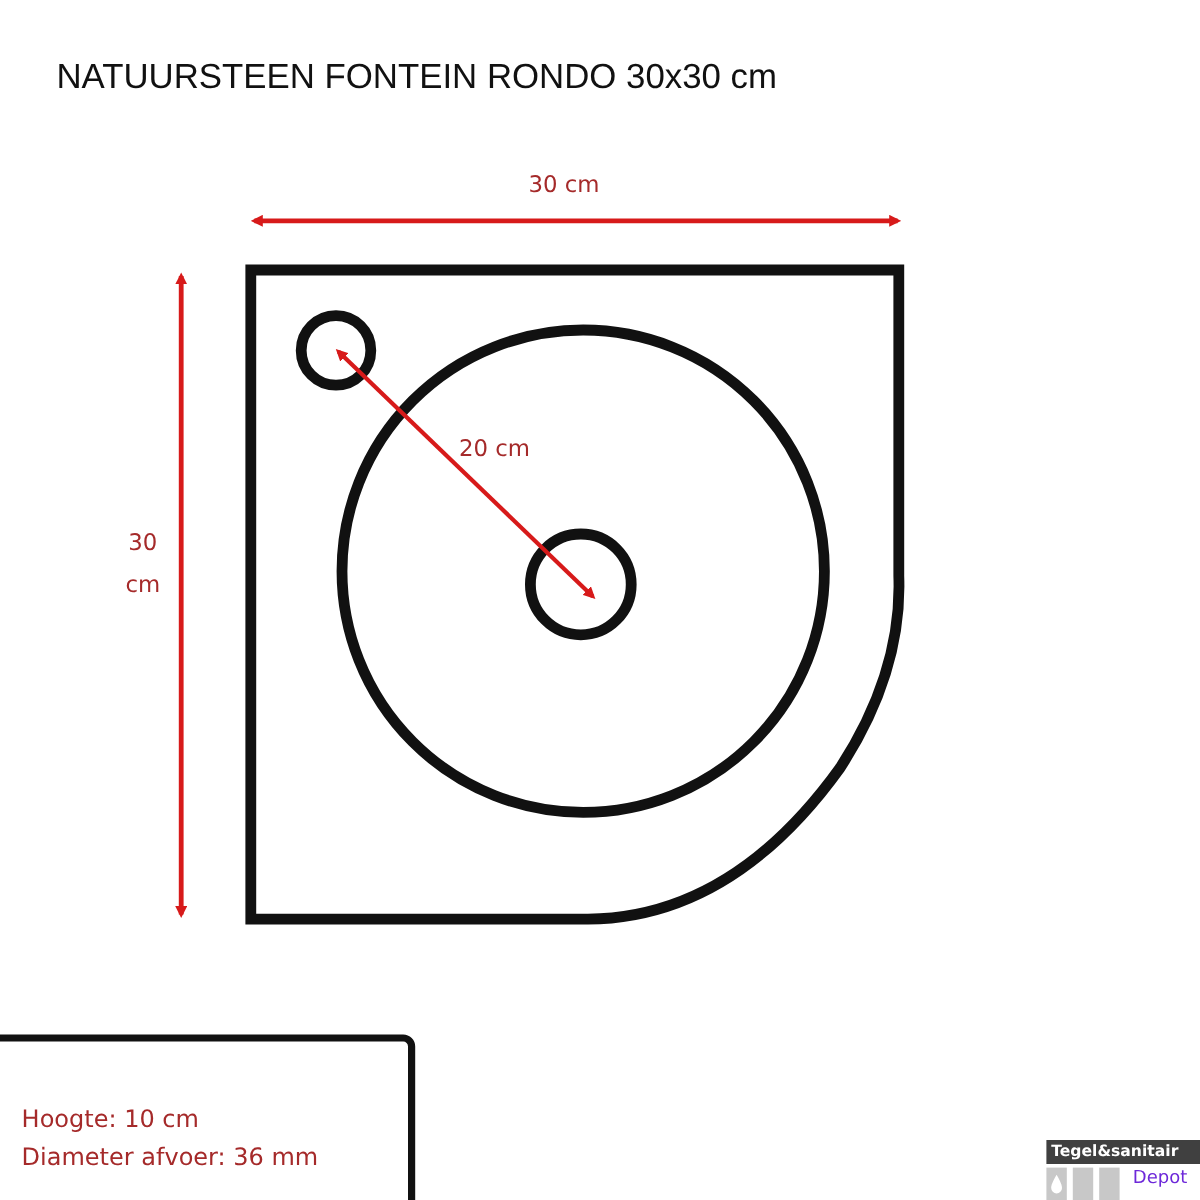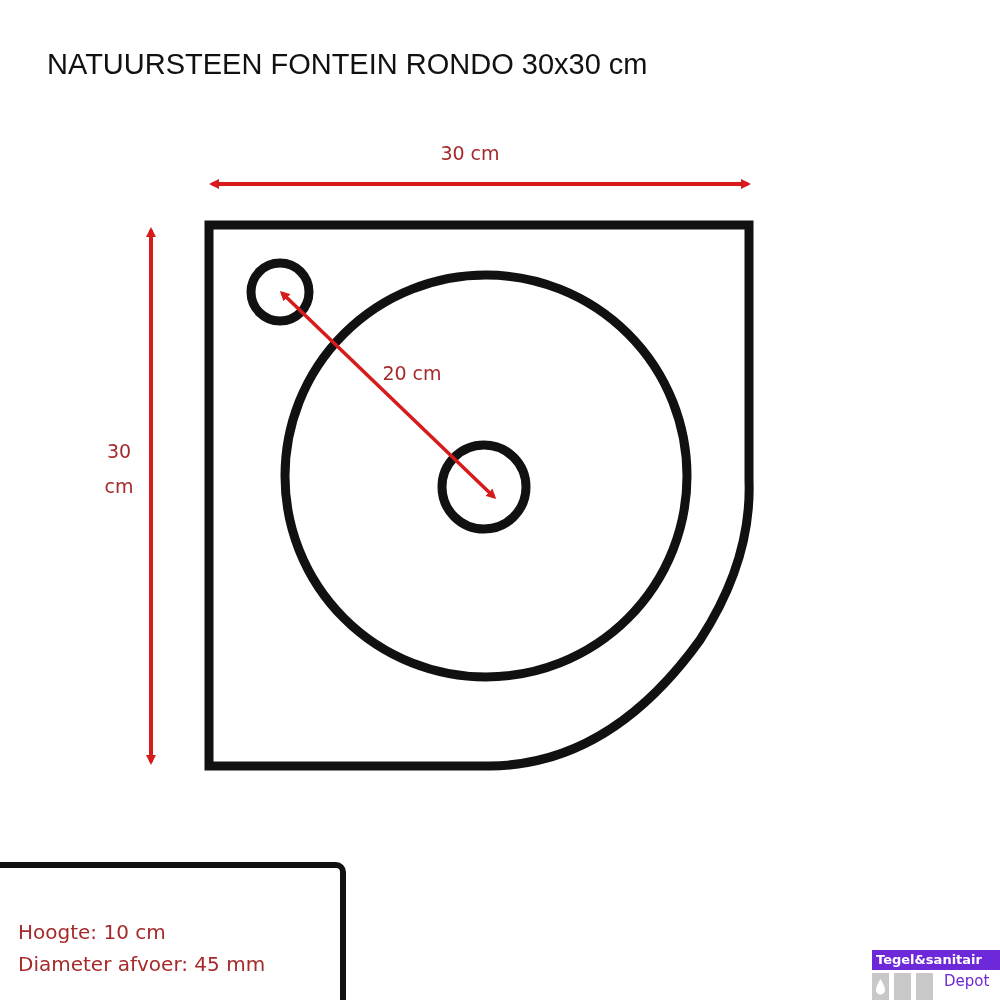--- a/index.html
+++ b/index.html
@@ -7,21 +7,21 @@
            font-family: "Liberation Sans", "DejaVu Sans", sans-serif; }
     .title { position: absolute; left: 0; width: 1000px; top: 48px; text-align: left;
              font-size: 29px; color: #111111; letter-spacing: 0px; padding-left: 47px; }
     svg.drawing { position: absolute; left: 0; top: 0; }
     .dim-text { fill: #a52a2a; font-family: "DejaVu Sans", sans-serif; font-size: 19px; }
     .spec-box { position: absolute; left: -10px; top: 862px; width: 356px; height: 160px;
                 border: 6px solid #111; border-radius: 10px; box-sizing: border-box; }
     .spec-lines { position: absolute; left: 18px; top: 884px; color: #a52a2a;
                   font-family: "DejaVu Sans", sans-serif; font-size: 20px; line-height: 32px; margin-top: 32px; }
     .logo { position: absolute; left: 872px; top: 950px; width: 128px; height: 50px; }
-    .logo-top { position: absolute; left: 0; top: 0; width: 128px; height: 20px; background: #6d28d9;
+    .logo-top { position: absolute; left: 0; top: 0; width: 128px; height: 20px; background: #404040;
                 color: #ffffff; font-weight: bold; font-size: 13px; line-height: 20px; padding-left: 4px;
                 box-sizing: border-box; font-family: "DejaVu Sans", sans-serif; }
     .logo-sq { position: absolute; top: 23px; width: 17px; height: 27px; background: #c8c8c8; }
     .logo-depot { position: absolute; left: 72px; top: 22px; color: #6d28d9; font-size: 15px;
                   font-family: "DejaVu Sans", sans-serif; text-align: center; }
   </style>
 </head>
 <body>
 
 <div class="title">NATUURSTEEN FONTEIN RONDO 30x30 cm</div>
@@ -48,21 +48,21 @@
   <text class="dim-text" x="119" y="458" text-anchor="middle">30</text>
   <text class="dim-text" x="119" y="493" text-anchor="middle">cm</text>
 
   <line x1="282" y1="293" x2="494" y2="497" stroke="#d71a1a" stroke-width="3.5" marker-start="url(#arrow)" marker-end="url(#arrow)"></line>
   <text class="dim-text" x="412" y="380" text-anchor="middle">20 cm</text>
 </svg>
 
 <div class="spec-box"></div>
 <div class="spec-lines">
   <div>Hoogte: 10 cm</div>
-  <div>Diameter afvoer: 45 mm</div>
+  <div>Diameter afvoer: 36 mm</div>
 </div>
 
 <div class="logo">
   <div class="logo-top">Tegel&amp;sanitair</div>
   <div class="logo-sq" style="left:0;">
     <svg width="17" height="27" viewBox="0 0 17 27">
         <path d="M8.5 6 C5 12 4 15 4 17 a4.5 4.5 0 0 0 9 0 c0 -2 -1 -5 -4.5 -11z" fill="#fff"></path>
       </svg>
   </div>
   <div class="logo-sq" style="left:22px;"></div>

